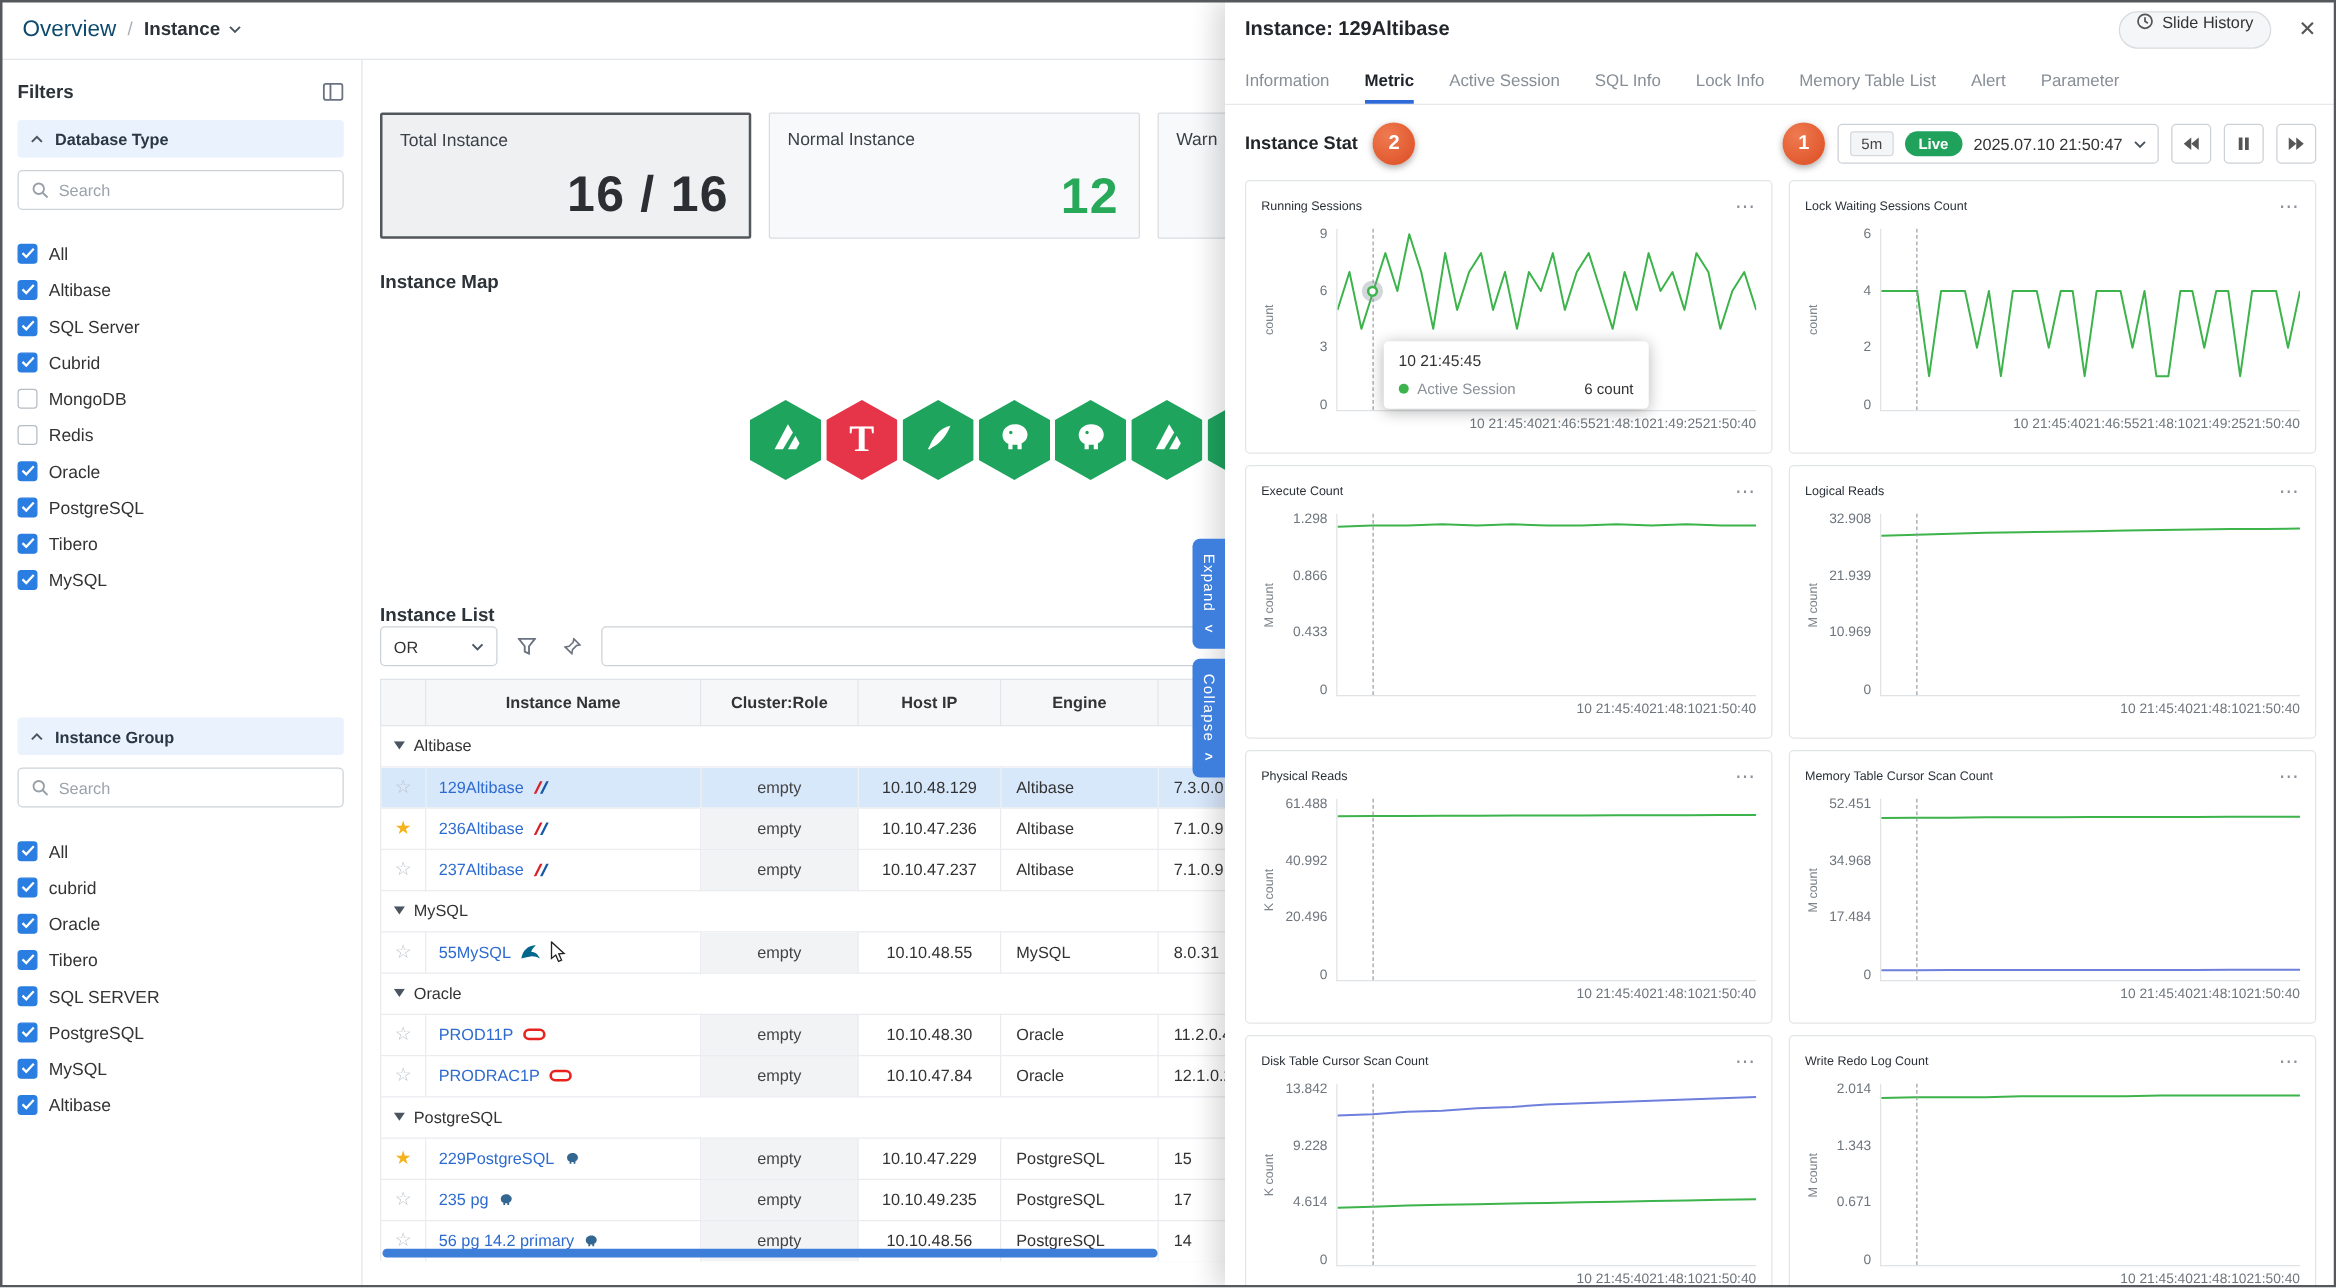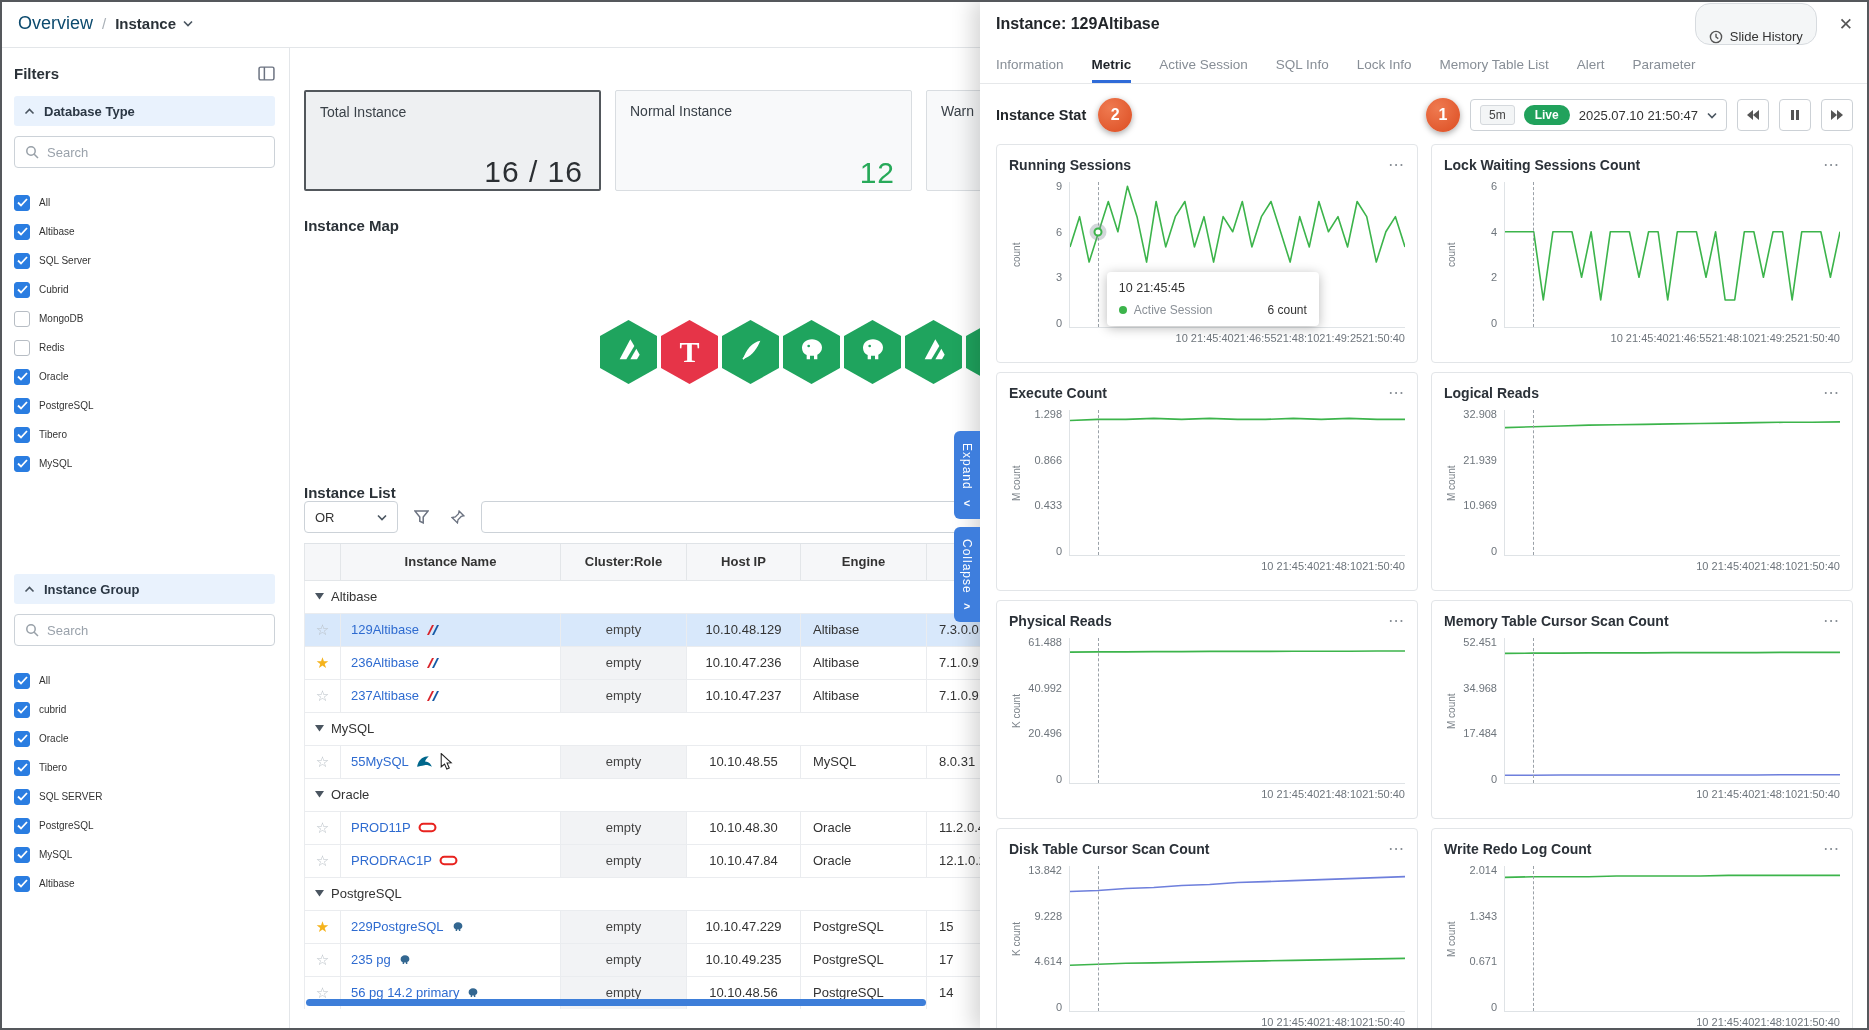--- a/index.html
+++ b/index.html
@@ -18,28 +18,28 @@
 .sb-title{font-size:15px;font-weight:bold;color:#2b3238}
 .fsec-head{height:30px;background:#e9f2fd;display:flex;align-items:center;gap:9px;padding:0 10px;border-radius:3px;margin-bottom:10px;cursor:pointer}
 .fsec.gap{margin-top:96px}
 .fsec-label{font-size:13px;font-weight:bold;color:#2b3744}
 .searchbox{height:32px;border:1px solid #ccd2d8;border-radius:4px;display:flex;align-items:center;gap:8px;padding:0 10px;margin-bottom:20px;background:#fff}
 .sinput{border:none;outline:none;flex:1;font-size:13px;color:#333;font-family:inherit;background:transparent}
 .sinput::placeholder{color:#9aa2ab}
 .fitem{display:flex;align-items:center;gap:9px;height:29px;cursor:pointer}
 .cbx{width:16px;height:16px;border:1px solid #b7bdc4;border-radius:3px;background:#fff;display:inline-flex;align-items:center;justify-content:center;flex:0 0 auto}
 .cbx.on{background:#2a7de1;border-color:#2a7de1}
-.fitem-label{font-size:10px;color:#333}
+.fitem-label{font-size:14px;color:#333}
 
 .main{position:absolute;top:48px;left:290px;right:0;bottom:0;background:#fff;padding:42px 14px 0 14px}
 .cards-row{display:flex;gap:14px}
 .scard{width:297px;height:101px;border:1px solid #d9dde1;background:#f8f9fa;border-radius:2px;position:relative;padding:12px 14px;flex:0 0 auto;cursor:pointer}
 .scard.sel{border:2px solid #52575c;background:#eef0f2}
 .scard-label{font-size:14px;color:#3a4148}
-.scard-value{position:absolute;right:16px;bottom:0;font-size:30px;font-weight:normal;letter-spacing:1px}
+.scard-value{position:absolute;right:16px;bottom:10px;font-size:40px;font-weight:bold;letter-spacing:1px}
 .map-title{margin-top:26px;font-size:15px;font-weight:bold;color:#2b3238}
 .hexrow{display:flex;gap:4px;margin-top:86px;margin-left:296px}
 .hex{width:57px;height:64px;clip-path:polygon(50% 0,100% 25%,100% 75%,50% 100%,0 75%,0 25%);display:flex;align-items:center;justify-content:center;flex:0 0 auto;cursor:pointer}
 .hexglyph svg{width:32px;height:32px}
 .hexletter{color:#fff;font-size:30px;font-weight:bold;font-family:"Liberation Serif","DejaVu Serif",serif}
 .list-title{margin-top:100px;font-size:15px;font-weight:bold;color:#2b3238}
 .list-toolbar{display:flex;align-items:center;gap:9px;width:700px}
 .or-select{width:94px;height:32px;border:1px solid #ccd2d8;border-radius:4px;display:flex;align-items:center;justify-content:space-between;padding:0 10px;font-size:13px;color:#333;background:#fff;cursor:pointer}
 .tb-icon{width:28px;height:28px;display:flex;align-items:center;justify-content:center;cursor:pointer}
 .filter-input{flex:1;height:32px;border:1px solid #ccd2d8;border-radius:4px;background:#fff;outline:none}
@@ -56,38 +56,38 @@
 .star.outline{color:#b9c0c7}
 .star.filled{color:#f5b31d}
 td.cluster{background:#f2f3f5;color:#444}
 td.engine,td.version{text-align:left;padding-left:12px}
 tr.selected td{background:#d8e8fb}
 .hscroll{position:absolute;left:2px;bottom:3px;width:620px;height:7px;background:#3d7ed9;border-radius:4px;cursor:pointer}
 
 .drawer{position:absolute;top:0;left:980px;right:0;bottom:0;background:#fff;z-index:20;box-shadow:-8px 0 20px rgba(0,0,0,.16);display:flex;flex-direction:column}
 .dr-head{height:48px;display:flex;align-items:center;padding:0 16px;gap:12px;flex:0 0 auto}
 .dr-title{font-size:16px;font-weight:bold;color:#22262a;flex:1}
-.slide-btn{display:flex;align-items:flex-end;gap:7px;height:42px;padding:0 13px;border:1px solid #d7dbdf;border-radius:15px;background:#f4f6f7;font-size:13px;color:#333;cursor:pointer}
+.slide-btn{display:flex;align-items:flex-start;gap:7px;height:30px;padding:0 13px;border:1px solid #d7dbdf;border-radius:15px;background:#f4f6f7;font-size:13px;color:#333;cursor:pointer}
 .dr-close{font-size:17px;color:#555;margin-left:10px;cursor:pointer}
 .dr-tabs{display:flex;gap:28px;padding:0 16px;border-bottom:1px solid #e6e8ea;height:36px;flex:0 0 auto}
 .dtab{font-size:13.5px;color:#878e96;line-height:33px;white-space:nowrap;cursor:pointer}
 .dtab.active{color:#1f242a;font-weight:bold;border-bottom:3px solid #2f6bd8}
 .dr-ctrl{display:flex;align-items:center;padding:14px 16px 10px;gap:12px;flex:0 0 auto}
 .stat-title{font-size:14.5px;font-weight:bold;color:#22262a}
 .badge{width:34px;height:34px;border-radius:50%;background:radial-gradient(circle at 35% 30%,#ef7a50,#dc4d22);color:#fff;font-size:16px;font-weight:bold;display:flex;align-items:center;justify-content:center;box-shadow:0 2px 6px rgba(0,0,0,.35);flex:0 0 auto}
 .ctrl-right{margin-left:auto;display:flex;align-items:center;gap:10px}
 .time-group{display:flex;align-items:center;gap:9px;border:1px solid #ccd1d6;border-radius:4px;height:32px;padding:0 9px;cursor:pointer}
 .chip-5m{font-size:12px;color:#444;border:1px solid #d5d9dd;background:#f3f5f6;border-radius:3px;padding:2px 8px}
 .chip-live{font-size:12px;font-weight:bold;color:#fff;background:#21a25c;border-radius:10px;padding:3px 11px}
 .time-text{font-size:13px;color:#333}
 .nav-btn{width:32px;height:32px;border:1px solid #ccd1d6;border-radius:4px;background:#fff;display:flex;align-items:center;justify-content:center;cursor:pointer}
 .charts-grid{display:grid;grid-template-columns:1fr 1fr;gap:9px 13px;padding:2px 16px 0;overflow:hidden;flex:1}
 .chart-card{border:1px solid #e2e5e8;border-radius:4px;padding:10px 12px 6px;height:219px;background:#fff;position:relative}
 .chead{display:flex;justify-content:space-between;align-items:center}
-.ctitle{font-size:14px;font-weight:bold;color:#2b3138}
+.ctitle{font-size:10px;font-weight:normal;color:#2b3138}
 .cmenu{color:#8a9097;font-size:16px;letter-spacing:1px;cursor:pointer}
 .cmid{display:flex;margin-top:8px;height:146px}
 .cunit{writing-mode:vertical-rl;transform:rotate(180deg);font-size:10px;color:#7c838a;display:flex;align-items:center;justify-content:center;width:14px}
 .cyaxis{display:flex;flex-direction:column;justify-content:space-between;align-items:flex-end;width:46px;padding-right:7px;font-size:11px;color:#6e757c}
 .ytick{line-height:9px}
 .cplot{flex:1;position:relative;border-left:1px solid #dfe3e6;border-bottom:1px solid #dfe3e6}
 .csvg{position:absolute;inset:0;width:100%;height:100%}
 .ccursor{position:absolute;top:0;bottom:0;border-left:1px dashed #9aa1a8}
 .cmarker{position:absolute;width:9px;height:9px;border-radius:50%;border:2px solid #3cb44b;background:#fff;transform:translate(-50%,-50%);box-shadow:0 0 0 4px rgba(130,140,150,.35)}
 .ctooltip{position:absolute;left:11%;top:62%;width:212px;background:#fff;border-radius:4px;box-shadow:0 2px 12px rgba(0,0,0,.28);padding:9px 12px;z-index:5}

